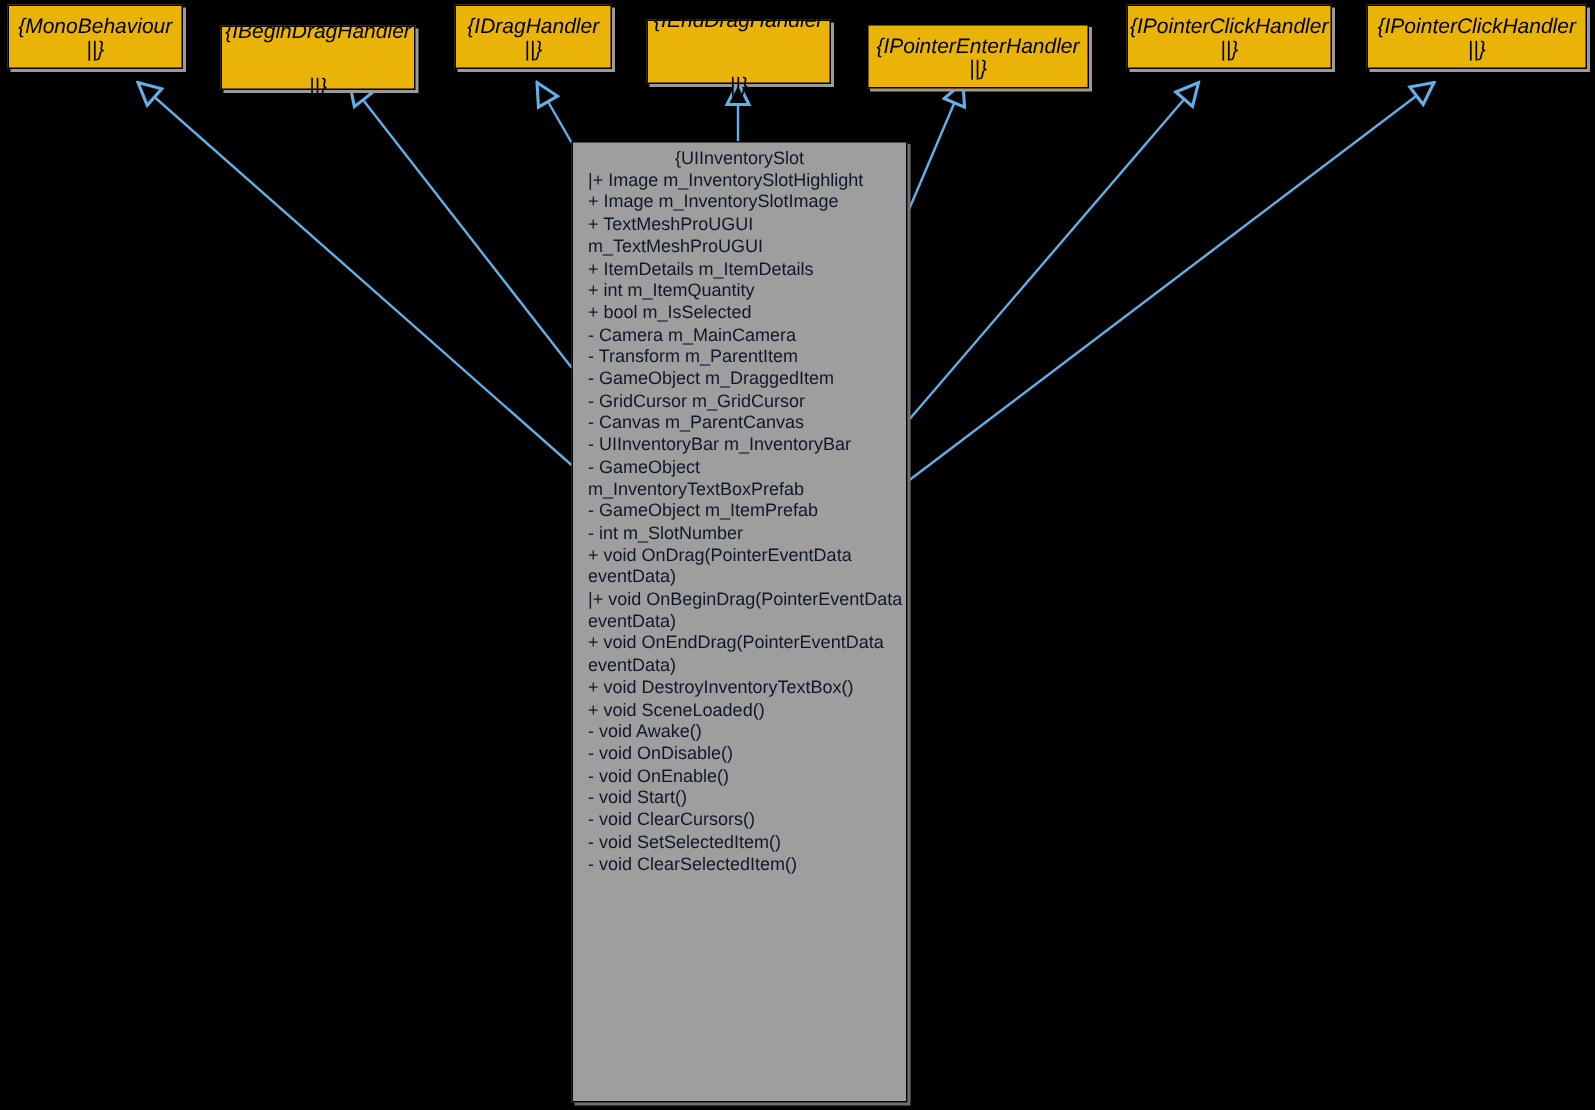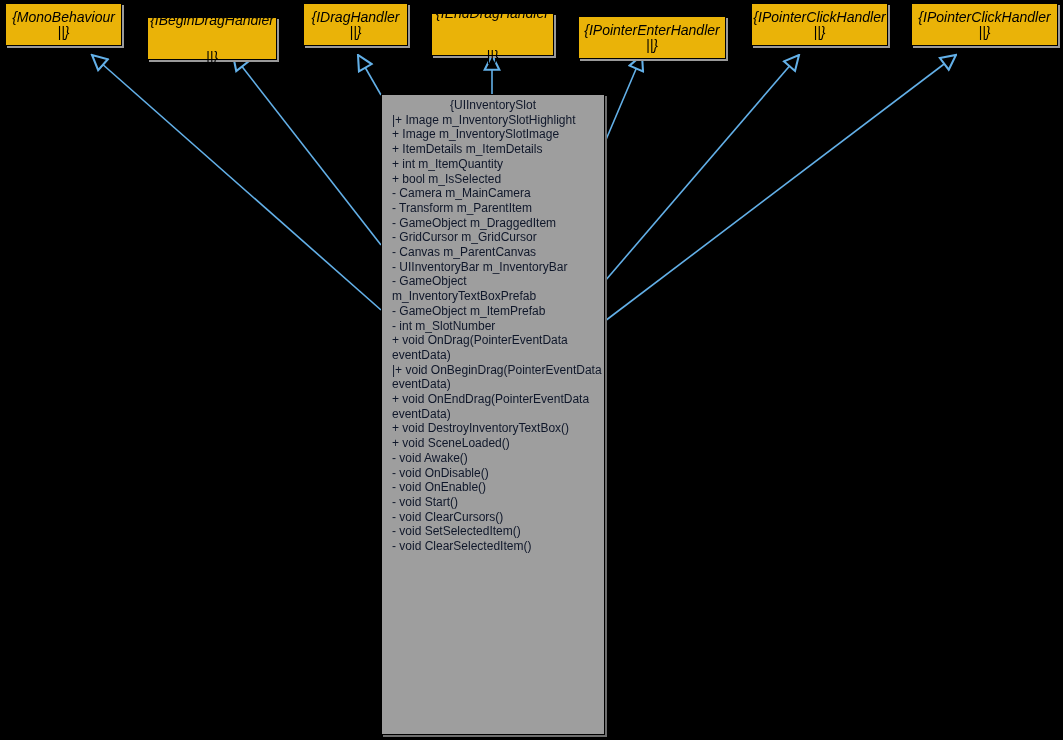--- a/index.html
+++ b/index.html
@@ -136,20 +136,21 @@
   <div class="base-box" style="left:911px; top:3px; width:147px; height:43px;">
     <span class="bname">{IPointerClickHandler</span>
     <span class="bbars">||}</span>
   </div>
 
   <div id="class-box">
     <div id="class-title">{UIInventorySlot</div>
     <div id="class-members">
         <div class="m">|+ Image m_InventorySlotHighlight</div>
         <div class="m">+ Image m_InventorySlotImage</div>
+        <div class="m">+ TextMeshProUGUI m_TextMeshProUGUI</div>
         <div class="m">+ ItemDetails m_ItemDetails</div>
         <div class="m">+ int m_ItemQuantity</div>
         <div class="m">+ bool m_IsSelected</div>
         <div class="m">- Camera m_MainCamera</div>
         <div class="m">- Transform m_ParentItem</div>
         <div class="m">- GameObject m_DraggedItem</div>
         <div class="m">- GridCursor m_GridCursor</div>
         <div class="m">- Canvas m_ParentCanvas</div>
         <div class="m">- UIInventoryBar m_InventoryBar</div>
         <div class="m">- GameObject m_InventoryTextBoxPrefab</div>

